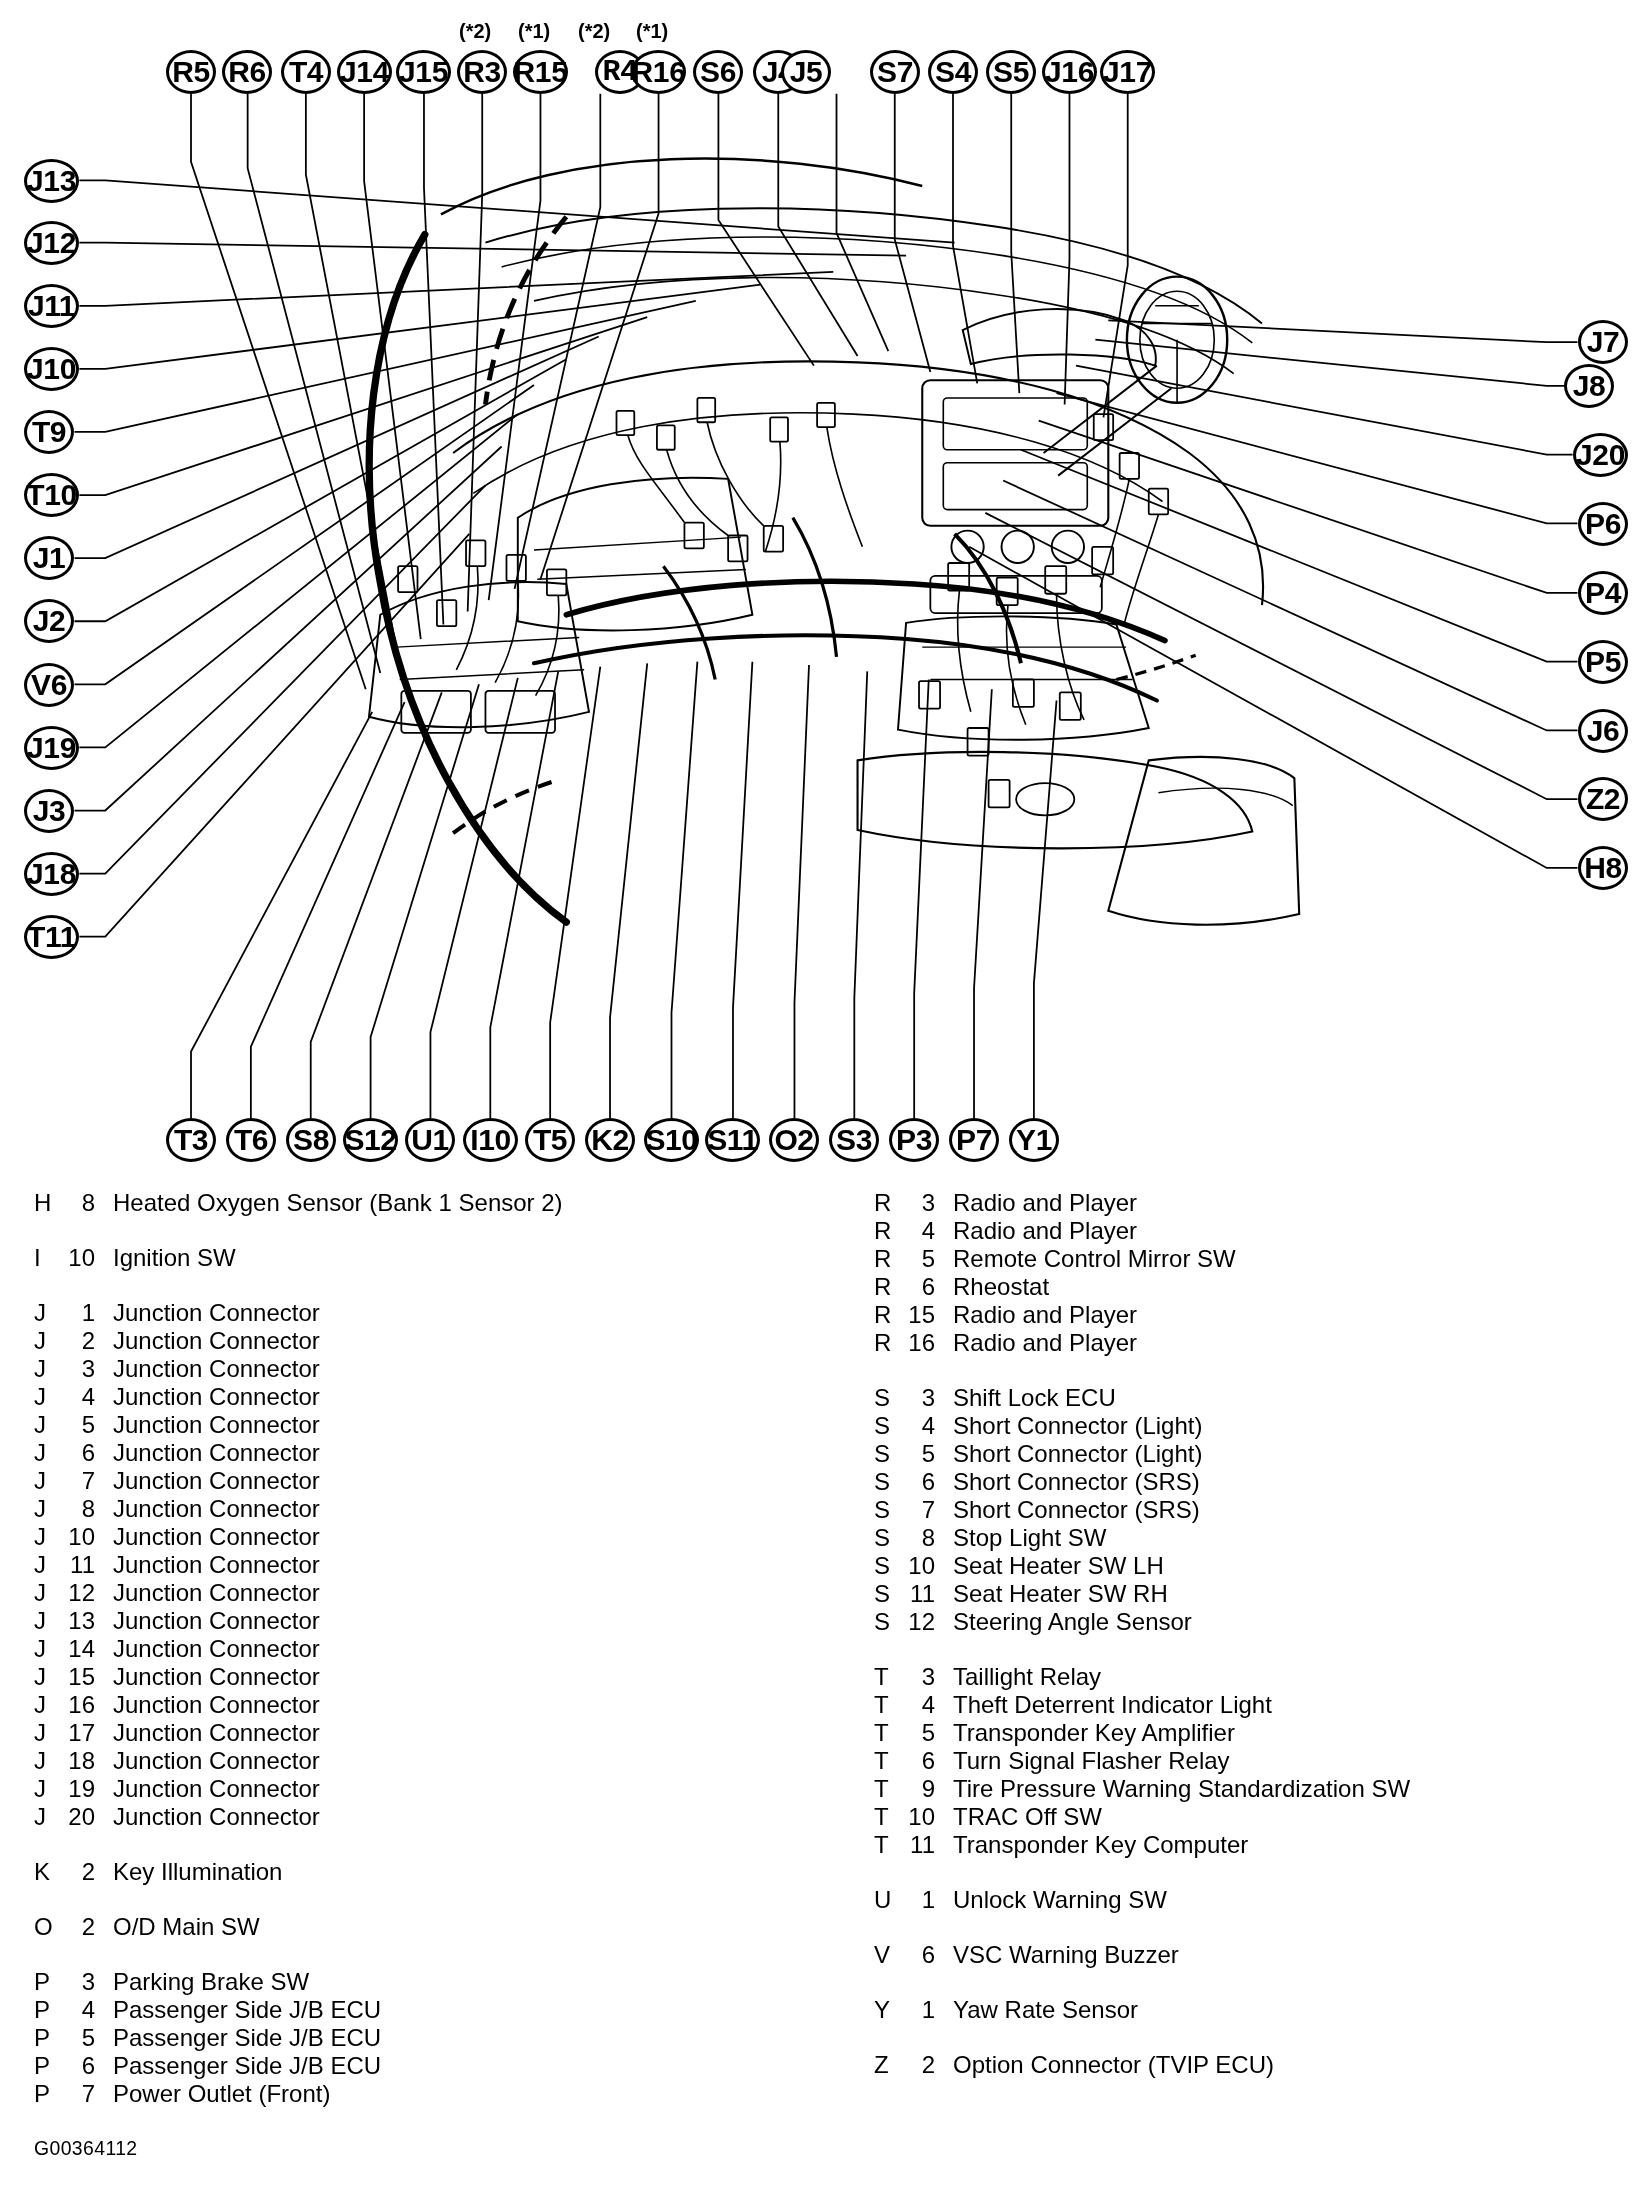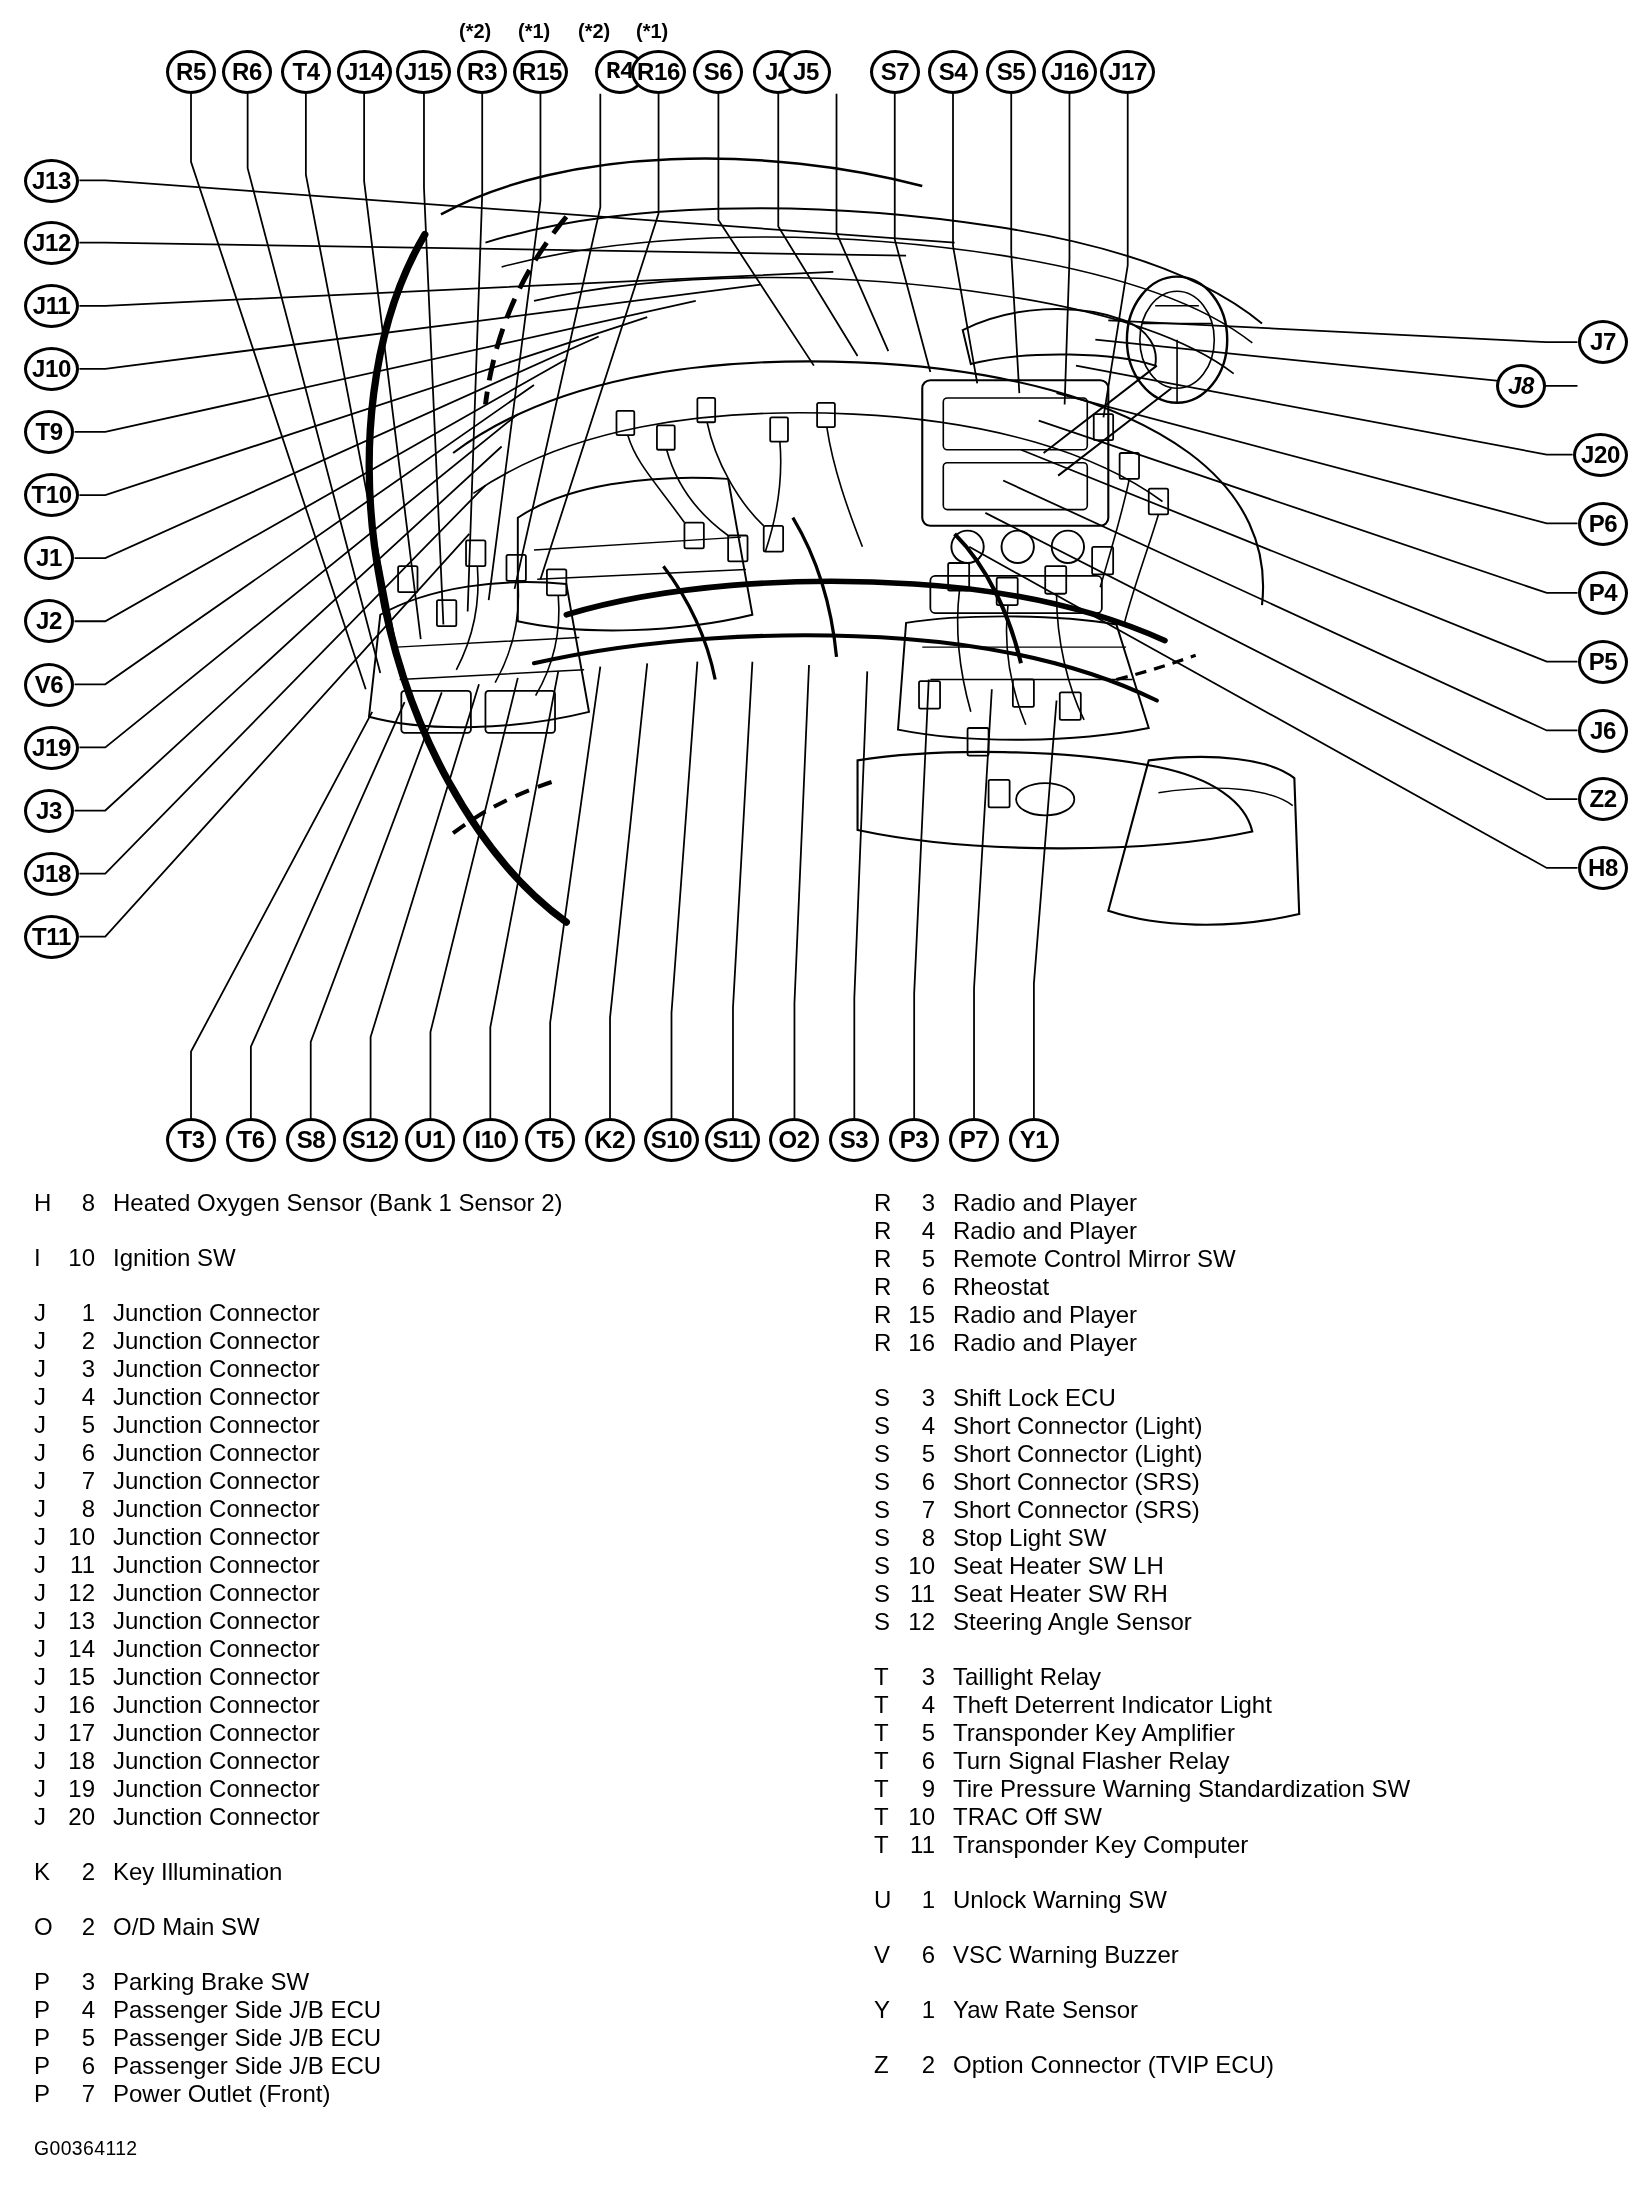--- a/index.html
+++ b/index.html
@@ -18,21 +18,21 @@
 
   
   .bubble{
     position:absolute;
     width:50px;height:44px;
     border:3.2px solid #000;
     border-radius:50%;
     background:#fff;
     box-sizing:border-box;
     display:flex;align-items:center;justify-content:center;
-    font-size:24px;font-weight:700;
+    font-size:30px;font-weight:700;
     letter-spacing:-0.4px;
     line-height:1;
     z-index:5;
   }
   .bubble.wide{width:55px;}
   .star{
     position:absolute;
     font-size:20px;font-weight:700;
     line-height:1;
     white-space:nowrap;
@@ -271,21 +271,21 @@
         <div class="bubble" style="left: 24px; top: 410px;">T9</div>
         <div class="bubble wide" style="left: 24px; top: 473px;">T10</div>
         <div class="bubble" style="left: 24px; top: 536px;">J1</div>
         <div class="bubble" style="left: 24px; top: 599px;">J2</div>
         <div class="bubble" style="left: 24px; top: 663px;">V6</div>
         <div class="bubble wide" style="left: 24px; top: 726px;">J19</div>
         <div class="bubble" style="left: 24px; top: 789px;">J3</div>
         <div class="bubble wide" style="left: 24px; top: 852px;">J18</div>
         <div class="bubble wide" style="left: 24px; top: 915px;">T11</div>
         <div class="bubble" style="left: 1578px; top: 320px;">J7</div>
-        <div class="bubble" style="left: 1496px; top: 364px; font-style: italic;">J8</div>
+        <div class="bubble" style="left: 1564px; top: 364px;">J8</div>
         <div class="bubble wide" style="left: 1573px; top: 433px;">J20</div>
         <div class="bubble" style="left: 1578px; top: 502px;">P6</div>
         <div class="bubble" style="left: 1578px; top: 571px;">P4</div>
         <div class="bubble" style="left: 1578px; top: 640px;">P5</div>
         <div class="bubble" style="left: 1578px; top: 709px;">J6</div>
         <div class="bubble" style="left: 1578px; top: 777px;">Z2</div>
         <div class="bubble" style="left: 1578px; top: 846px;">H8</div>
         <div class="bubble" style="left: 166px; top: 1118px;">T3</div>
         <div class="bubble" style="left: 226px; top: 1118px;">T6</div>
         <div class="bubble" style="left: 286px; top: 1118px;">S8</div>

